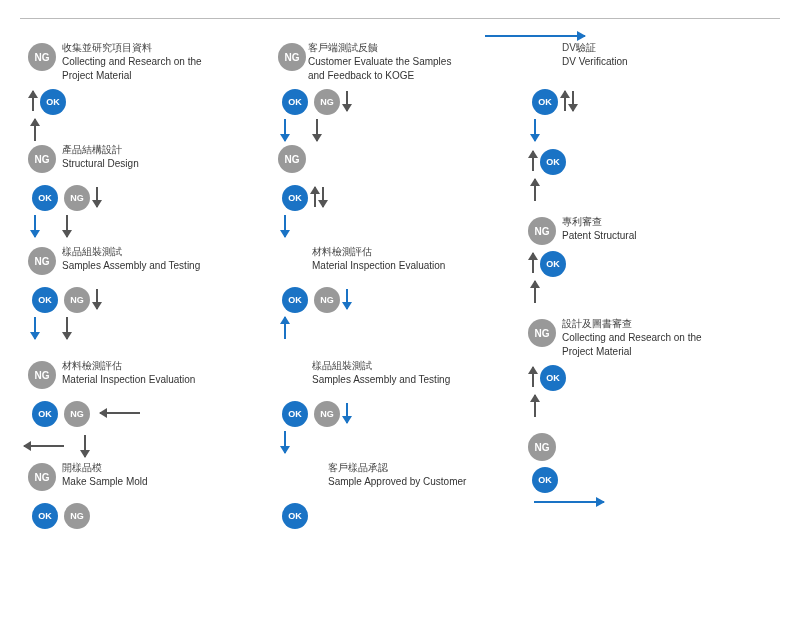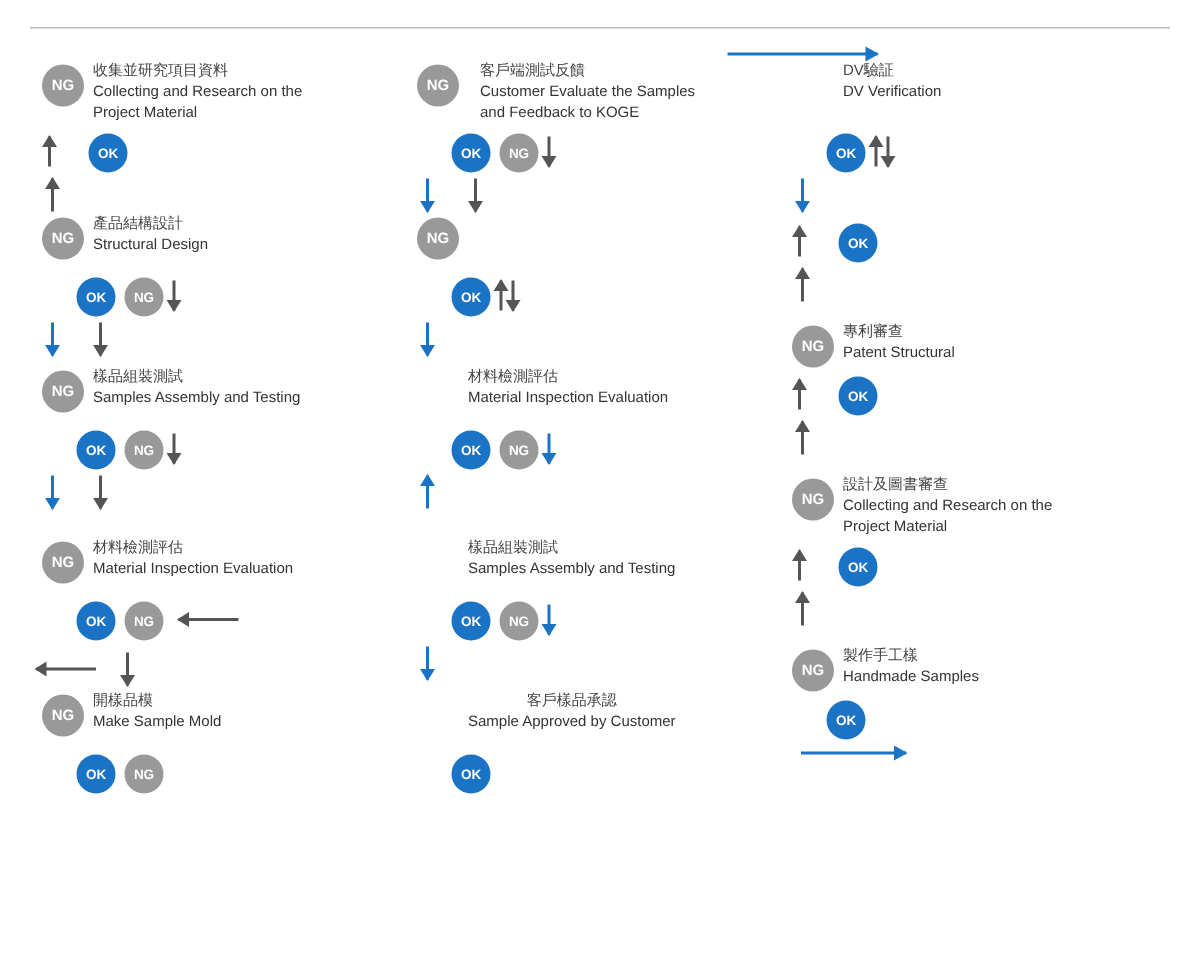--- a/index.html
+++ b/index.html
@@ -33,21 +33,21 @@
       width: 28px;
       height: 28px;
       border-radius: 50%;
       font-size: 10px;
       font-weight: bold;
       color: #fff;
       flex-shrink: 0;
       margin-top: 2px;
     }
     .badge-ng { background: #999; }
-    .badge-ok { background: #1a73c5; margin-left: 19px; }
+    .badge-ok { background: #1a73c5; }
 
     .step-text {
       margin-left: 6px;
       line-height: 1.4;
     }
     .step-text .zh {
       font-size: 10px;
       color: #444;
     }
     .step-text .en {
@@ -106,21 +106,21 @@
           <div class="en">Project Material</div>
         </div>
       </div>
     </div>
 
     <div class="cell">
       <div class="step-row">
         <div class="badge badge-ng">
             <span>NG</span>
           </div>
-        <div class="step-text" style="margin-left:14px;">
+        <div class="step-text" style="margin-left:2px;">
           <div class="zh">客戶端測試反饋</div>
           <div class="en">Customer Evaluate the Samples</div>
           <div class="en">and Feedback to KOGE</div>
         </div>
       </div>
     </div>
 
     <div class="cell">
       <div class="step-row">
         <div class="badge badge-ng" style="visibility:hidden;">
@@ -456,43 +456,39 @@
       <div style="display:inline-block;width:2px;height:22px;background:#1a73c5;position:relative;">
         <div style="position:absolute;bottom:-1px;left:-4px;border-left:5px solid transparent;border-right:5px solid transparent;border-top:8px solid #1a73c5;"></div>
       </div>
     </div>
 
     <div class="cell">
       <div class="step-row">
         <div class="badge badge-ng">
             <span>NG</span>
           </div>
-        <div class="step-text" style="margin-left:6px;">
-          <div class="zh">製作手工樣</div>
-          <div class="en">Handmade Samples</div>
-        </div>
       </div>
     </div>
     <div class="cell">
       <div class="step-row">
         <div class="badge badge-ng">
             <span>NG</span>
           </div>
         <div class="step-text" style="margin-left:6px;">
           <div class="zh">開樣品模</div>
           <div class="en">Make Sample Mold</div>
         </div>
       </div>
     </div>
     <div class="cell">
       <div class="step-row">
         <div class="badge badge-ng" style="visibility:hidden;">
             <span>NG</span>
           </div>
-        <div class="step-text" style="margin-left:6px;text-align:center;">
+        <div class="step-text" style="margin-left:22px;">
           <div class="zh">客戶樣品承認</div>
           <div class="en">Sample Approved by Customer</div>
         </div>
       </div>
     </div>
 
     <div class="cell">
       <div style="display:flex;align-items:center;gap:6px;padding-left:4px;margin:4px 0;">
         <div class="badge badge-ok" style="width:26px;height:26px;font-size:9px;background:#1a73c5;color:#fff;border-radius:50%;display:flex;align-items:center;justify-content:center;font-weight:bold;">
             <span>OK</span>

